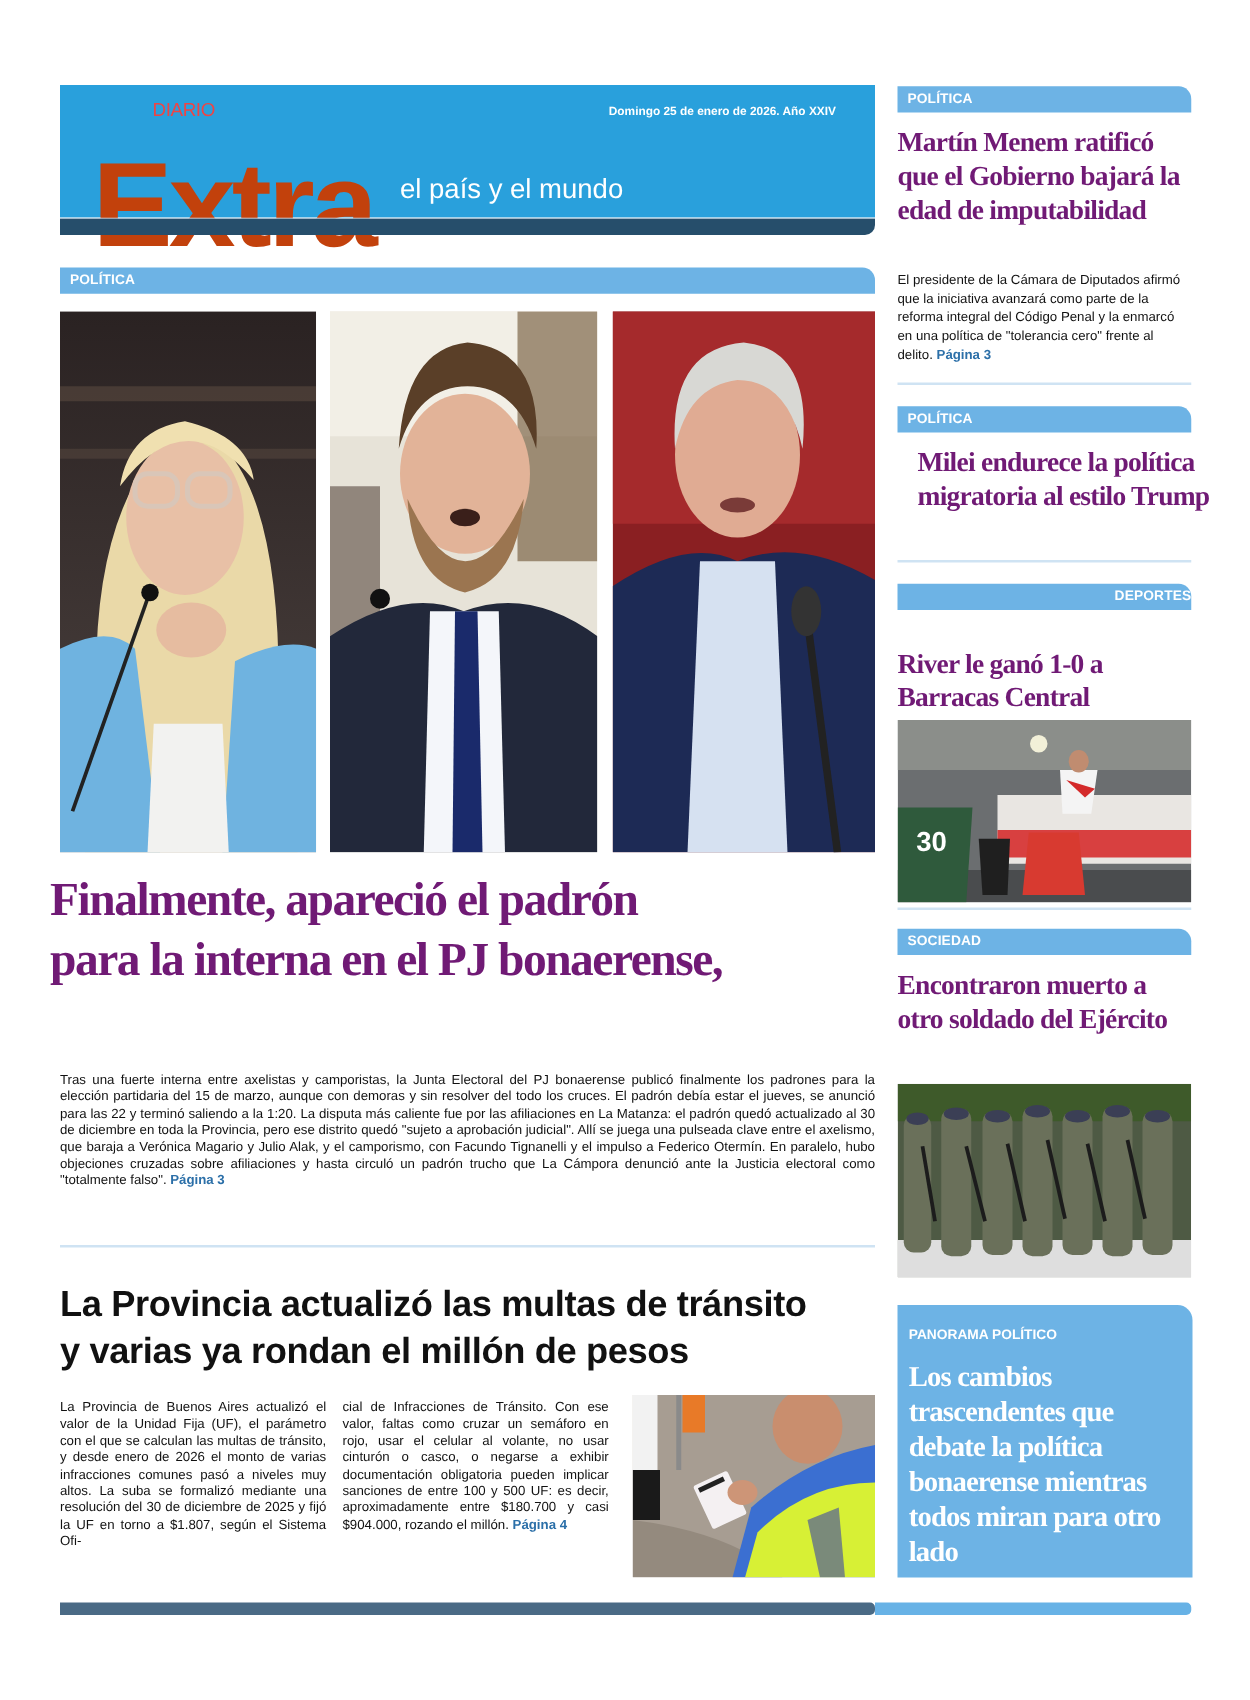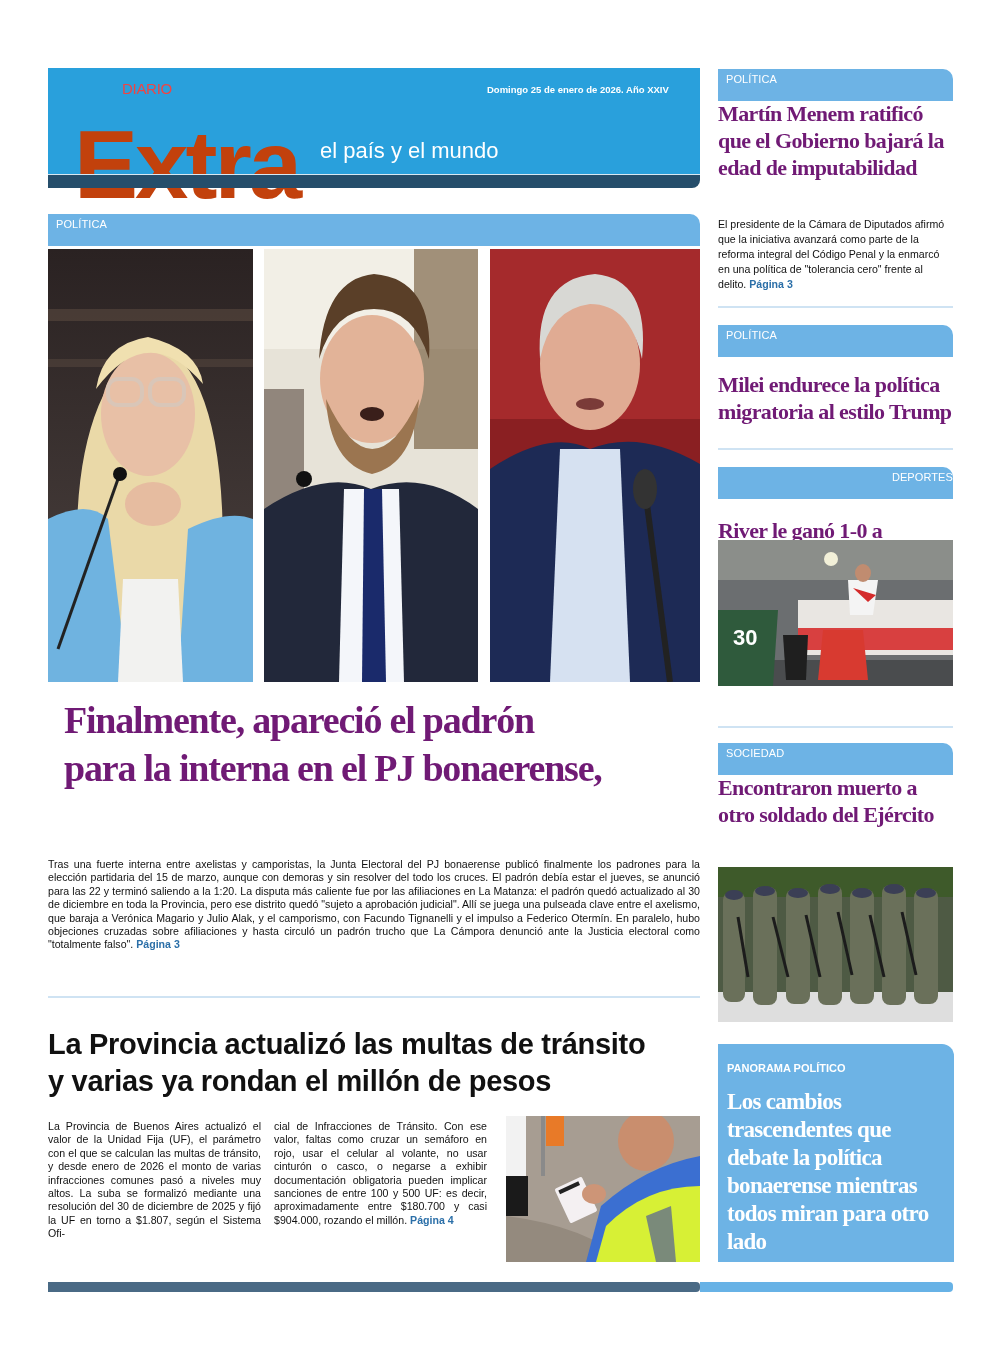--- a/index.html
+++ b/index.html
@@ -10,28 +10,28 @@
 
   
   .masthead { left: 48px; top: 68px; width: 652px; height: 106px; background: #29a0dc; }
   .masthead-bar { left: 48px; top: 174px; width: 652px; height: 14px; background: #264e6b; border-bottom-right-radius: 8px; border-top: 1px solid #d8e8f2; }
   .logo-diario { left: 122px; top: 80px; font-size: 15px; color: #ef4444; font-weight: 400; letter-spacing: -0.3px; }
   .logo-extra { left: 74px; top: 66px; font-size: 96px; line-height: 110px; font-weight: 700; color: #c2410c; letter-spacing: -3px; font-family: "Liberation Sans", sans-serif; margin-top: 44px; }
   .logo-tagline { left: 320px; top: 138px; font-size: 22px; color: #ffffff; }
   .date-line { left: 487px; top: 84px; font-size: 9.5px; color: #ffffff; font-weight: 700; }
 
   
-  .tag { background: #6db3e5; color: #fff; font-weight: 400; font-size: 11px; padding-left: 8px; height: 32px; line-height: 20px; border-top-right-radius: 10px; letter-spacing: 0.1px; }
+  .tag { background: #6db3e5; color: #fff; font-weight: 700; font-size: 11px; padding-left: 8px; height: 21px; line-height: 20px; border-top-right-radius: 10px; letter-spacing: 0.1px; }
 
   
   .photo { overflow: hidden; }
 
   
   .hl-serif { font-family: "Liberation Serif", serif; font-weight: 700; color: #701a75; letter-spacing: -0.6px; }
-  .main-hl { left: 64px; top: 696px; width: 660px; font-size: 38px; line-height: 48px; letter-spacing: -1.2px; }
+  .main-hl { left: 40px; top: 696px; width: 660px; font-size: 38px; line-height: 48px; letter-spacing: -1.2px; }
   .body-text { font-size: 10.6px; line-height: 13.4px; color: #111; text-align: justify; }
   .page-ref { color: #2b6fa8; font-weight: 700; }
 
   .divider { height: 2px; background: #cfe3f3; }
 
   .sub-hl { left: 48px; top: 1026px; width: 660px; font-size: 29px; line-height: 37px; color: #111; letter-spacing: -0.3px; }
 
   
   .side-hl { left: 718px; width: 236px; font-size: 22px; line-height: 27px; }
   .side-summary { left: 718px; width: 235px; font-size: 10.6px; line-height: 15px; color: #111; }
@@ -154,26 +154,26 @@
 
 <div class="abs tag" style="left:718px; top:69px; width:235px;">POLÍTICA</div>
 <h3 class="abs hl-serif side-hl" style="top:100px;">Martín Menem ratificó que el Gobierno bajará la edad de imputabilidad</h3>
 <p class="abs side-summary" style="top:217px;">
   <span>El presidente de la Cámara de Diputados afirmó que la iniciativa avanzará como parte de la reforma integral del Código Penal y la enmarcó en una política de "tolerancia cero" frente al delito.</span>
   <span class="page-ref">Página 3</span>
 </p>
 <div class="abs divider" style="left:718px; top:306px; width:235px;"></div>
 
 <div class="abs tag" style="left:718px; top:325px; width:235px;">POLÍTICA</div>
-<h3 class="abs hl-serif side-hl" style="top:371px;">Milei endurece la política migratoria al estilo Trump</h3>
+<h3 class="abs hl-serif side-hl" style="top:356px;margin-left:16px;">Milei endurece la política migratoria al estilo Trump</h3>
 <div class="abs divider" style="left:718px; top:448px; width:235px;"></div>
 
 <div class="abs tag" style="left:718px; top:467px; width:235px;text-align:right;">DEPORTES</div>
 <h3 class="abs hl-serif side-hl" style="top:498px;margin-top:19px;">River le ganó 1-0 a Barracas Central</h3>
-<div class="abs photo" style="left:718px; top:540px; width:247px; height:146px;">
+<div class="abs photo" style="left:718px; top:576px; width:247px; height:146px;">
   <svg width="235" height="146" viewBox="0 0 235 146">
     <rect width="235" height="146" fill="#6b6e70"></rect>
     <rect x="0" y="0" width="235" height="40" fill="#8b8e8a"></rect>
     <rect x="80" y="60" width="155" height="55" fill="#e9e6e2"></rect>
     <rect x="80" y="88" width="155" height="22" fill="#d84040"></rect>
     <rect x="0" y="120" width="235" height="26" fill="#4a4c4e"></rect>
     <circle cx="113" cy="19" r="7" fill="#f2f0d8"></circle>
     <path d="M130 40 L160 40 L155 75 L132 75Z" fill="#f4f4f4"></path>
     <path d="M135 48 L158 55 L150 62 Z" fill="#d42a2a"></path>
     <ellipse cx="145" cy="33" rx="8" ry="9" fill="#c08c70"></ellipse>

